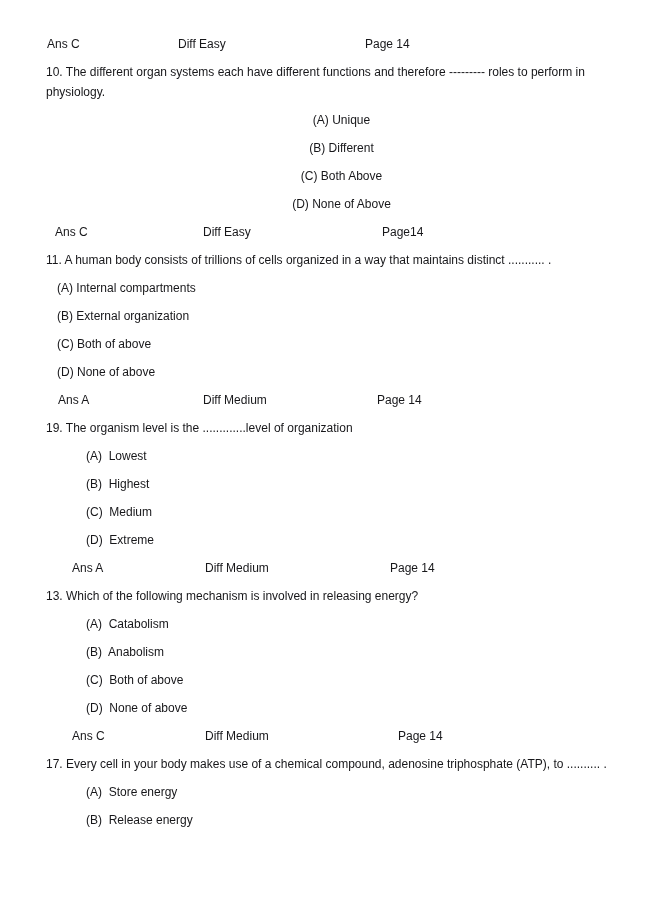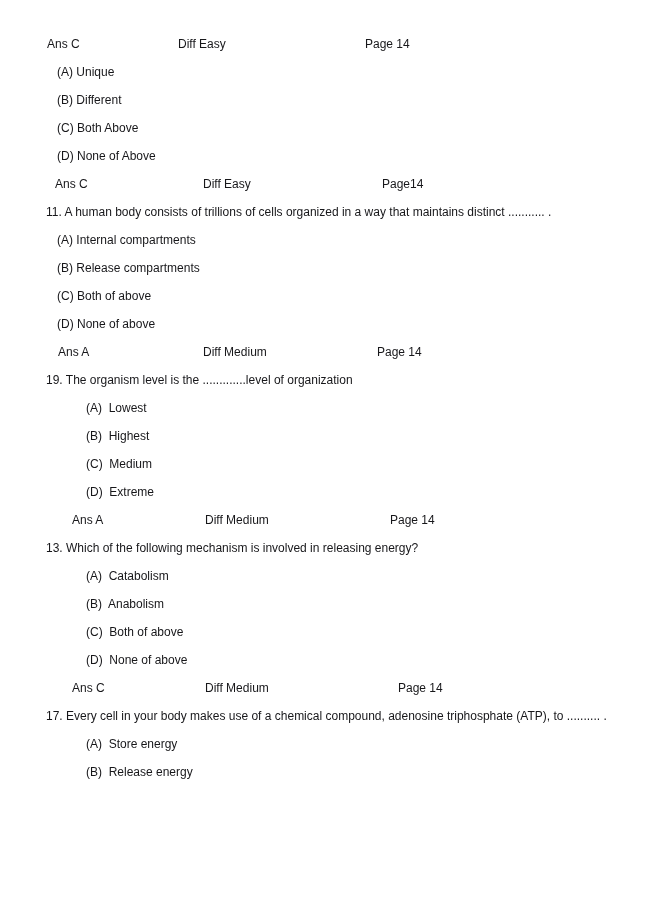--- a/index.html
+++ b/index.html
@@ -41,48 +41,49 @@
     line-height: 20px;
     white-space: nowrap;
   }
   
   .m0 .ans  { left: 1px;  }  .m0 .diff { left: 132px; }  .m0 .pg { left: 319px; }
   .m1 .ans  { left: 9px;  }  .m1 .diff { left: 157px; }  .m1 .pg { left: 336px; }
   .m2 .ans  { left: 12px; }  .m2 .diff { left: 157px; }  .m2 .pg { left: 331px; }
   .m3 .ans  { left: 26px; }  .m3 .diff { left: 159px; }  .m3 .pg { left: 344px; }
   .m4 .ans  { left: 26px; }  .m4 .diff { left: 159px; }  .m4 .pg { left: 352px; }
   
-  .ind-q10 { margin-left: 11px; }
+  .ind-q10 { margin-left: 11px; text-align: center; }
   .ind-q11 { margin-left: 11px;  }
   .ind-tab { margin-left: 40px; }
 </style>
 </head>
 <body>
 
 <div class="page">
 
   <div class="row meta m0">
     <span class="ans">Ans C</span>
     <span class="diff">Diff Easy</span>
     <span class="pg">Page 14</span>
   </div>
 
+  <div class="row qtext">10. The different organ systems each have different functions and therefore --------- roles to perform in physiology.</div>
   <div class="row ind-q10">(A) Unique</div>
   <div class="row ind-q10">(B) Different</div>
   <div class="row ind-q10">(C) Both Above</div>
   <div class="row ind-q10">(D) None of Above</div>
   <div class="row meta m1">
     <span class="ans">Ans C</span>
     <span class="diff">Diff Easy</span>
     <span class="pg">Page14</span>
   </div>
 
   <div class="row qtext">11. A human body consists of trillions of cells organized in a way that maintains distinct ........... .</div>
   <div class="row ind-q11">(A) Internal compartments</div>
-  <div class="row ind-q11">(B) Release compartments</div>
+  <div class="row ind-q11">(B) External organization</div>
   <div class="row ind-q11">(C) Both of above</div>
   <div class="row ind-q11">(D) None of above</div>
   <div class="row meta m2">
     <span class="ans">Ans A</span>
     <span class="diff">Diff Medium</span>
     <span class="pg">Page 14</span>
   </div>
 
   <div class="row qtext">19. The organism level is the .............level of organization</div>
   <div class="row ind-tab">(A)  Lowest</div>

